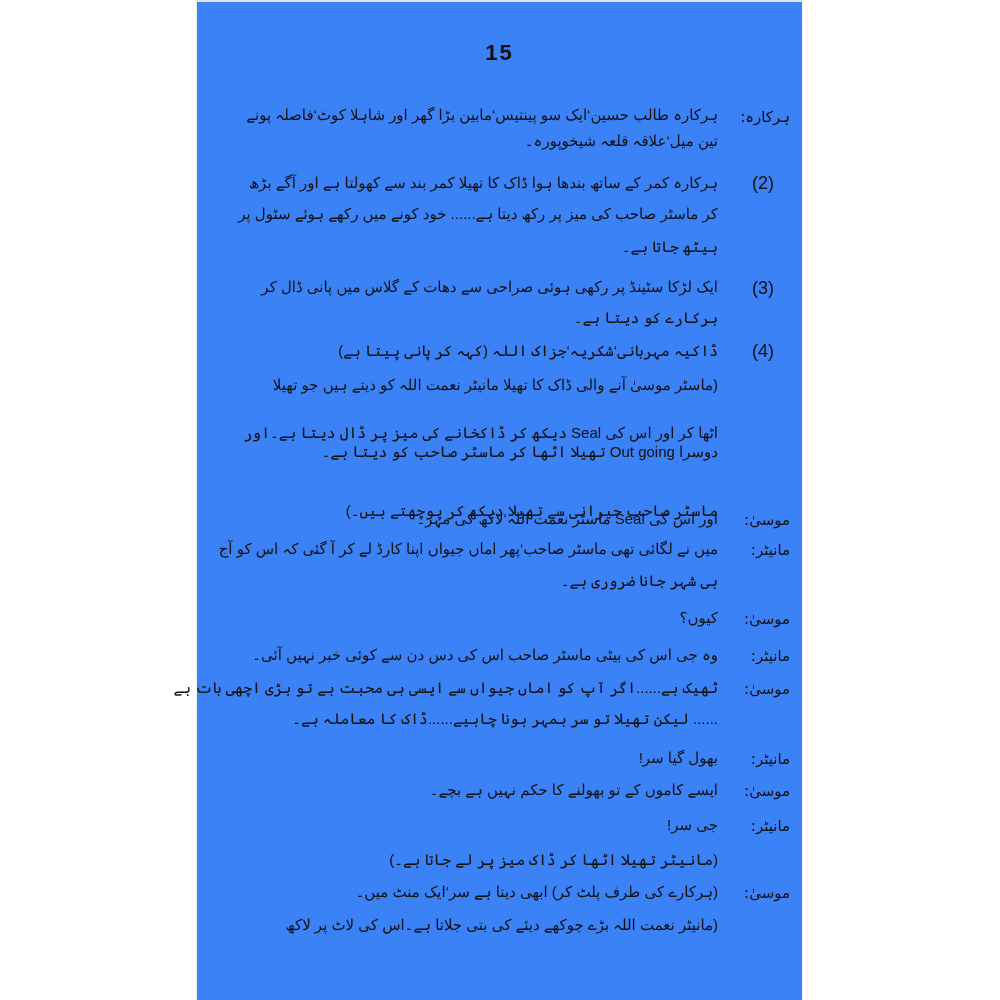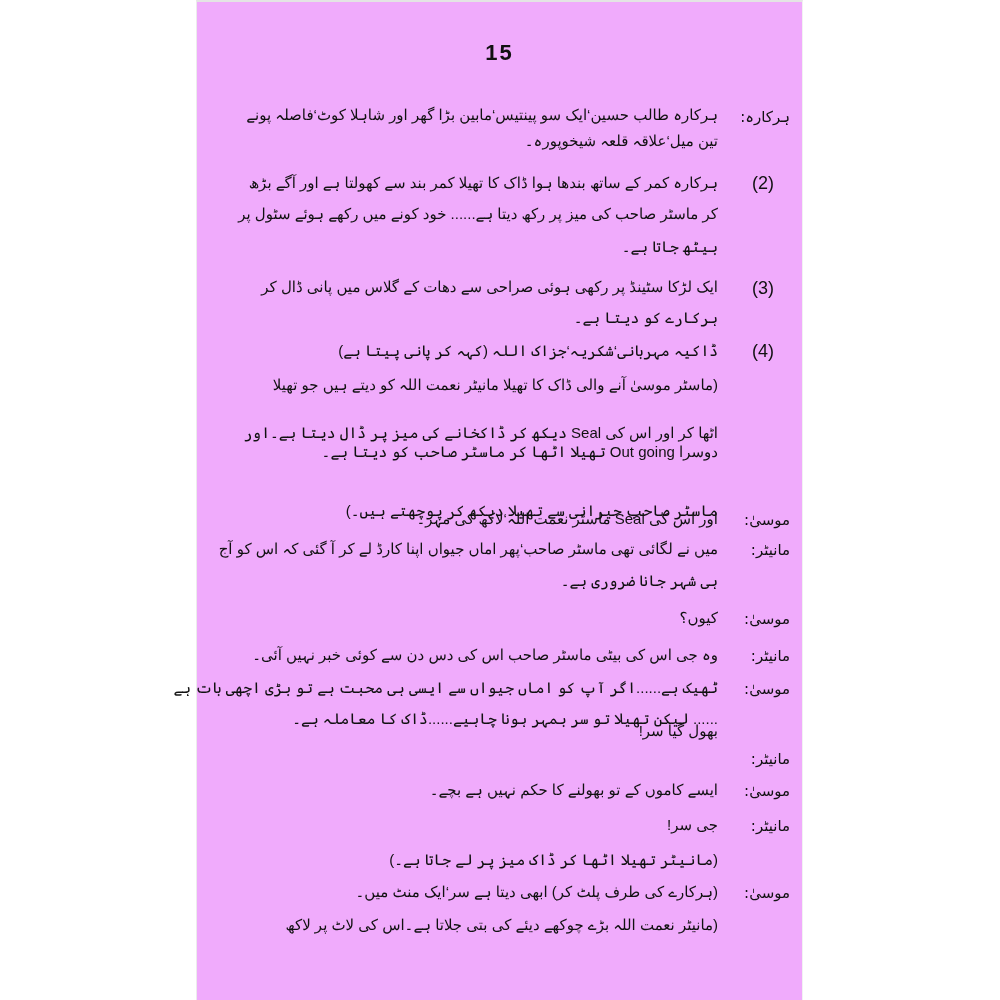--- a/index.html
+++ b/index.html
@@ -1,19 +1,19 @@
 <!DOCTYPE html>
 <html><head>
 <meta charset="utf-8">
 <style>
   html, body { margin:0; padding:0; background:#ffffff; }
   body { width:1000px; height:1000px; position:relative; overflow:hidden; font-family:"DejaVu Sans", sans-serif; color:#111; }
   .page {
     position:absolute; left:196px; top:0; width:607px; height:1000px;
-    background:#f0abfc;
+    background:#3b82f6;
     border-left:1px solid #ececec; border-right:1px solid #f2f2f2; border-top:2px solid #e4e4e4;
     box-sizing:border-box;
   }
   .page-number {
     position:absolute; left:0; width:100%; top:38px; text-align:center;
     font-family:"Liberation Sans", sans-serif; font-weight:bold; font-size:22px; letter-spacing:2px; color:#111;
   }
   .line {
     position:absolute; direction:rtl; white-space:nowrap;
     font-size:15px; line-height:22px; height:22px;
@@ -70,21 +70,21 @@
 <div class="line body-text" style="top:607px;">کیوں؟</div>
 
 <div class="label" style="top:645px;">مانیٹر:</div>
 <div class="line body-text" style="top:644px;">وہ جی اس کی بیٹی ماسٹر صاحب اس کی دس دن سے کوئی خبر نہیں آئی۔</div>
 
 <div class="label" style="top:678px;">موسیٰ:</div>
 <div class="line body-text" style="top:677px;">ٹھیک ہے......اگر آپ کو اماں جیواں سے ایسی ہی محبت ہے تو بڑی اچھی بات ہے</div>
 <div class="line body-text" style="top:708px;">...... لیکن تھیلا تو سر بمہر ہونا چاہیے......ڈاک کا معاملہ ہے۔</div>
 
 <div class="label" style="top:748px;">مانیٹر:</div>
-<div class="line body-text" style="top:720px;">بھول گیا سر!</div>
+<div class="line body-text" style="top:747px;">بھول گیا سر!</div>
 
 <div class="label" style="top:780px;">موسیٰ:</div>
 <div class="line body-text" style="top:779px;">ایسے کاموں کے تو بھولنے کا حکم نہیں ہے بچے۔</div>
 
 <div class="label" style="top:815px;">مانیٹر:</div>
 <div class="line body-text" style="top:814px;">جی سر!</div>
 <div class="line body-text" style="top:849px;">(مانیٹر تھیلا اٹھا کر ڈاک میز پر لے جاتا ہے۔)</div>
 
 <div class="label" style="top:882px;">موسیٰ:</div>
 <div class="line body-text" style="top:881px;">(ہرکارے کی طرف پلٹ کر) ابھی دیتا ہے سر‘ایک منٹ میں۔</div>

